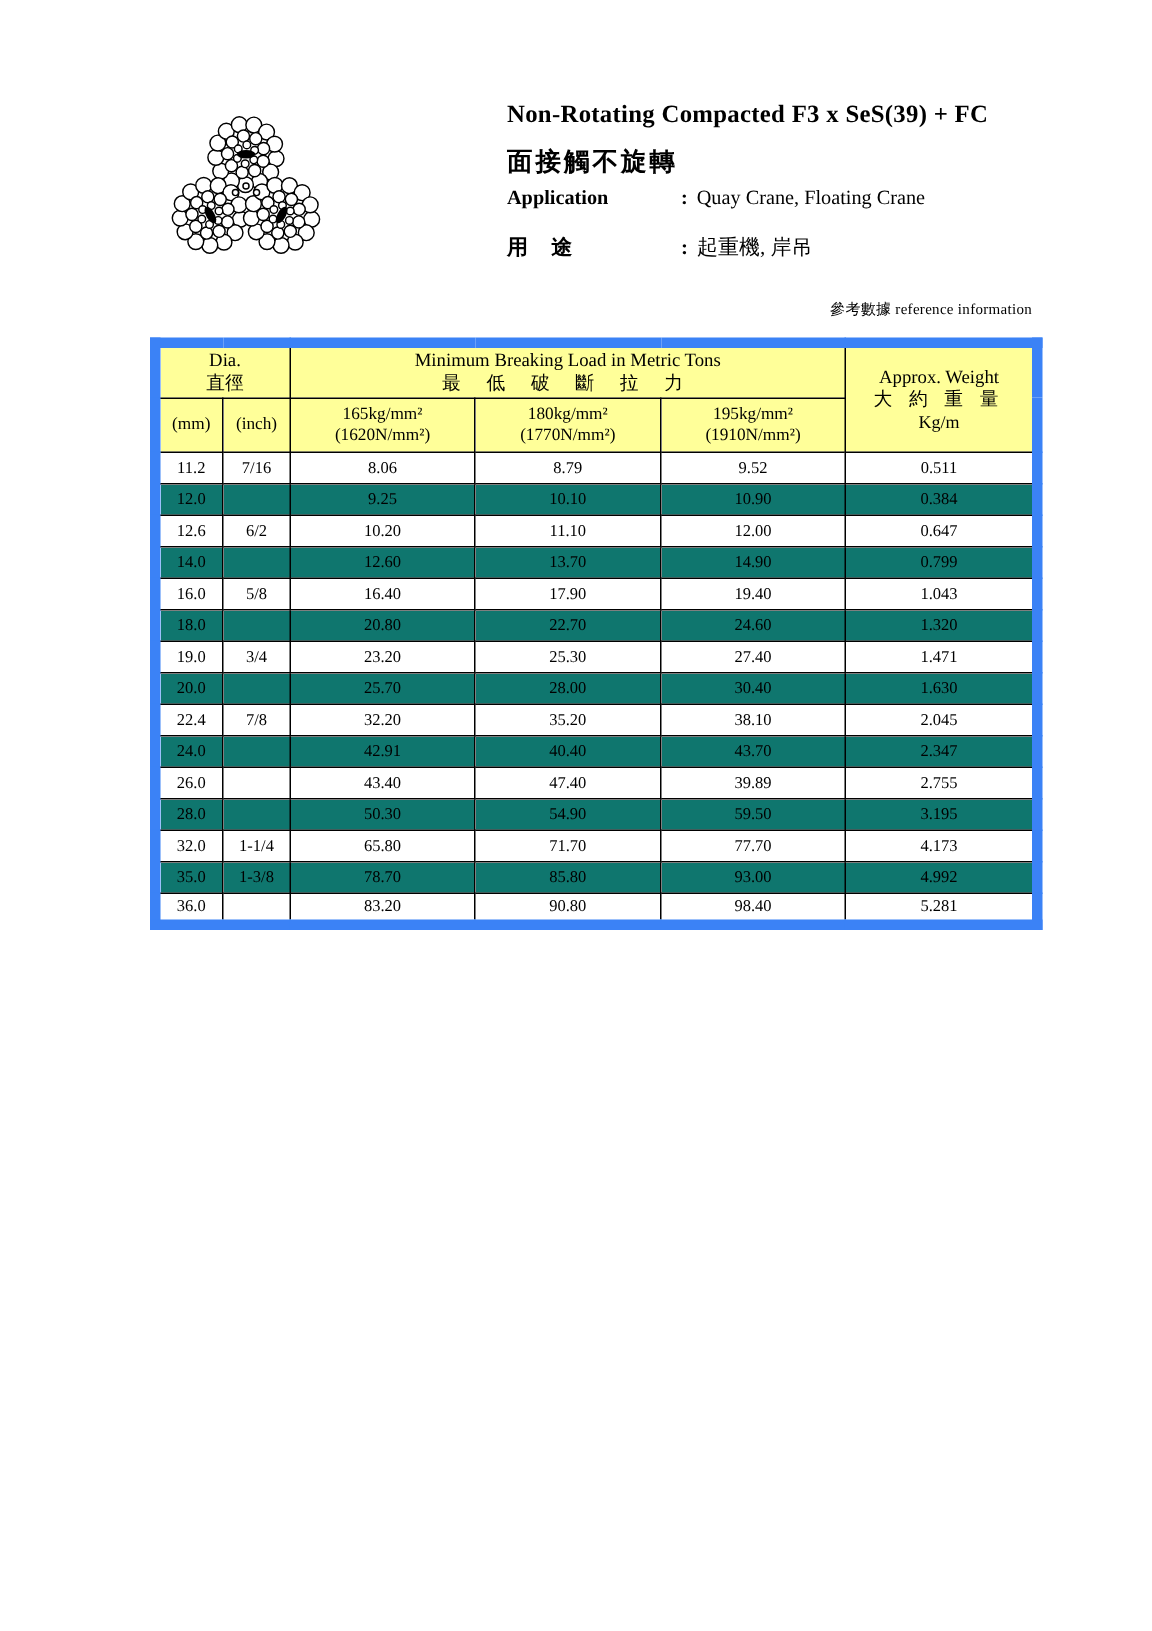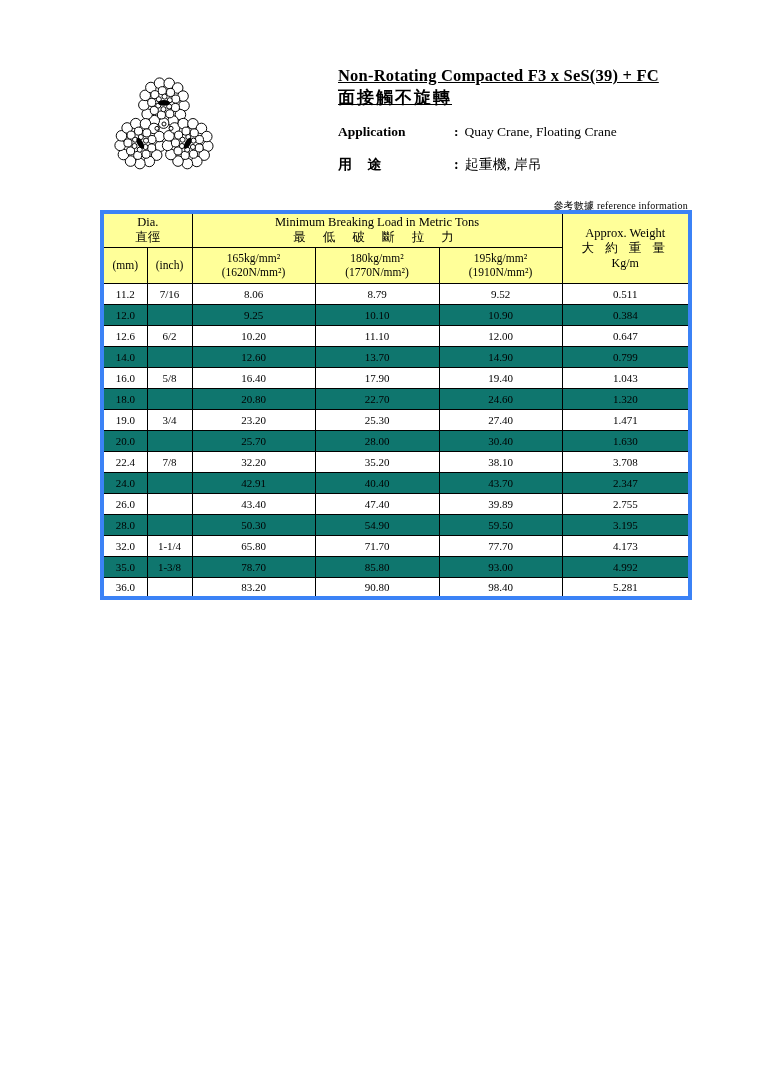--- a/index.html
+++ b/index.html
@@ -6,39 +6,39 @@
   html,body { background:#e8e8e8; }
   #page {
     position:relative; width:768px; height:1087px; margin:0 auto;
     background:#ffffff; font-family:"Liberation Serif","DejaVu Serif",serif; color:#000;
   }
   
   #rope-svg { position:absolute; left:113px; top:68px; width:102px; height:112px; }
   #rope-svg circle { fill:#fff; stroke:#000; stroke-width:1.1; }
 
   
-  .title-block { position:absolute; left:338px; top:66px; width:360px;text-decoration:underline; }
+  .title-block { position:absolute; left:338px; top:66px; width:360px; }
   .title-en { font-size:16.5px; font-weight:bold; letter-spacing:0.2px; }
-  .title-zh { font-size:17px; font-weight:bold; letter-spacing:2px; margin-top:0; }
+  .title-zh { font-size:17px; font-weight:bold; letter-spacing:2px; margin-top:10px; }
 
   .info-row { position:absolute; left:338px; width:360px; }
   .info-row.app { top:124px; font-size:13.5px; }
   .info-row.use { top:156px; font-size:14px; }
   .info-label { display:inline-block; width:116px; font-weight:bold; vertical-align:top; }
   .info-label.zh { letter-spacing:6px; }
   .info-colon { font-weight:bold; margin-right:6px; }
   .info-value { font-weight:normal; }
 
   .ref-note { position:absolute; top:199px; right:80px; font-size:10px; letter-spacing:0.2px; }
 
   
   #spec-table {
-    position:absolute; left:100px; top:210px; width:588px;
+    position:absolute; left:100px; top:225px; width:588px;
     border-collapse:collapse; table-layout:fixed;
-    border:4px solid #3b82f6;
+    border:7px solid #3b82f6;
   }
   #spec-table th, #spec-table td { border:1px solid #000; overflow:hidden; }
   #spec-table thead th {
     background:#FFFF99; font-weight:normal; text-align:center; vertical-align:middle;
     padding:1px 0; line-height:1.22;
   }
   tr.hrow1 th { height:32px; }
   tr.hrow2 th { height:36px; }
   thead tr.hrow2 th { border-bottom:2px solid #000; }
   .hd-en { font-size:12.5px; }
@@ -272,21 +272,21 @@
           <td>28.00</td>
           <td>30.40</td>
           <td>1.630</td>
         </tr>
         <tr>
           <td>22.4</td>
           <td>7/8</td>
           <td>32.20</td>
           <td>35.20</td>
           <td>38.10</td>
-          <td>3.708</td>
+          <td>2.045</td>
         </tr>
         <tr class="alt">
           <td>24.0</td>
           <td></td>
           <td>42.91</td>
           <td>40.40</td>
           <td>43.70</td>
           <td>2.347</td>
         </tr>
         <tr>

